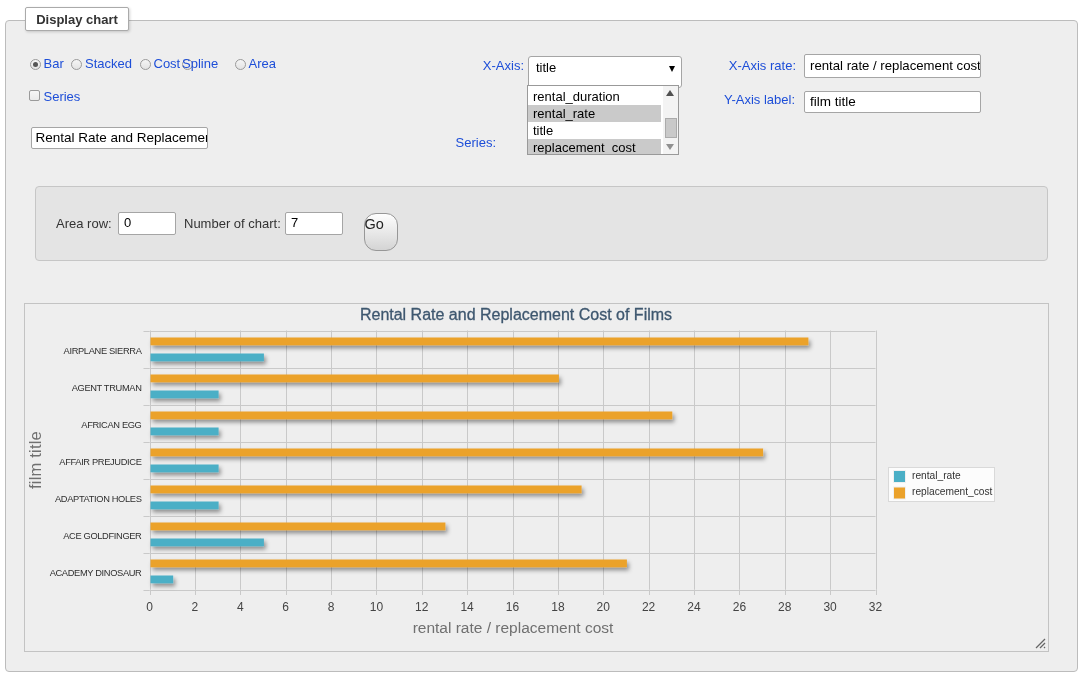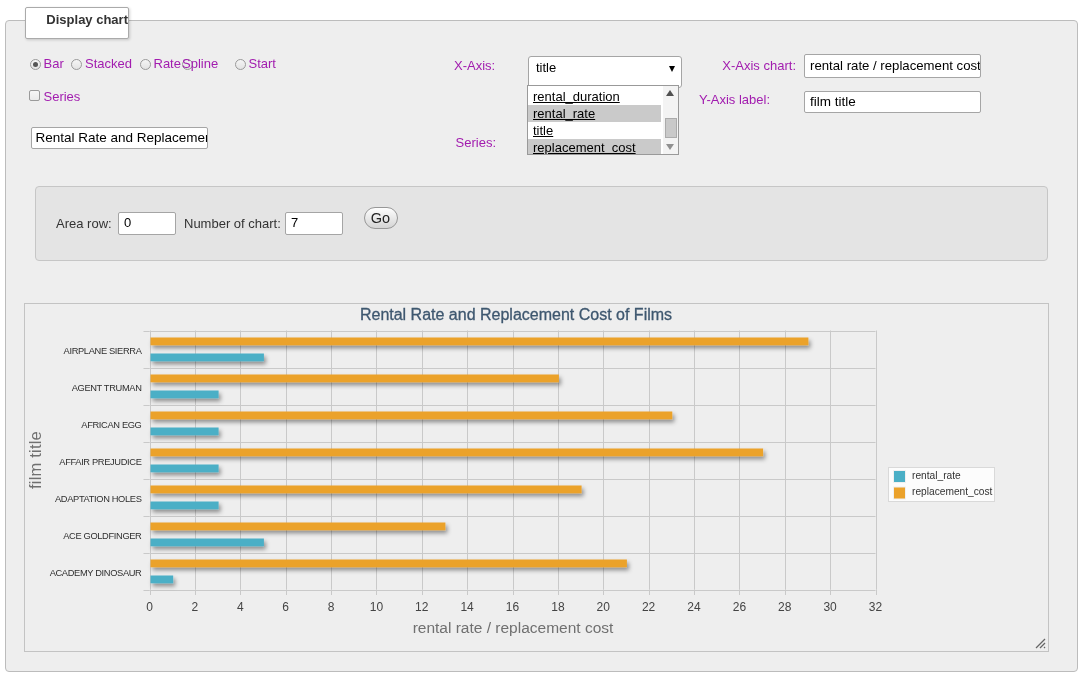--- a/index.html
+++ b/index.html
@@ -1,74 +1,74 @@
 <!DOCTYPE html>
 <html><head>
 <meta charset="utf-8">
 <style>
 * { margin:0; padding:0; box-sizing:border-box; }
 html,body { width:1081px; height:681px; background:#fff; font-family:"Liberation Sans", sans-serif; position:relative; overflow:hidden; }
 .abs { position:absolute; }
 #fieldset { left:5px; top:20px; width:1073px; height:652px; background:#eeeeee; border:1px solid #bcbcbc; border-radius:4px; }
-#legend { left:25px; top:7px; width:104px; height:32px; background:#fff; border:1px solid #aaa; border-radius:2px; box-shadow:1px 1px 3px rgba(0,0,0,0.18); font-weight:bold; font-size:13px; color:#333; line-height:24px; text-align:right; }
-.lbl { font-size:13px; color:#a21caf; line-height:13px; }
+#legend { left:25px; top:7px; width:104px; height:24px; background:#fff; border:1px solid #aaa; border-radius:2px; box-shadow:1px 1px 3px rgba(0,0,0,0.18); font-weight:bold; font-size:13px; color:#333; line-height:24px; text-align:center; }
+.lbl { font-size:13px; color:#1d4ed8; line-height:13px; }
 .radio { width:11px; height:11px; border-radius:50%; border:1px solid #9a9a9a; background:linear-gradient(#f5f5f5,#e3e3e3); }
 .radio.sel::after { content:""; position:absolute; left:2px; top:2px; width:5px; height:5px; border-radius:50%; background:#555; }
 .checkbox { width:11px; height:11px; border-radius:2px; border:1px solid #9a9a9a; background:linear-gradient(#f6f6f6,#e9e9e9); }
 .tinput { background:#fff; border:1px solid #a5a5a5; border-radius:2px; font-size:13.5px; color:#000; overflow:hidden; white-space:nowrap; }
 .sel-arrow { width:0; height:0; border-left:3px solid transparent; border-right:3px solid transparent; border-top:6.5px solid #000; }
 #panel { left:35px; top:186px; width:1013px; height:75px; background:#e4e4e4; border:1px solid #c6c6c6; border-radius:4px; }
 .plbl { font-size:13px; color:#333; line-height:13px; }
-#gobtn { left:363.5px; top:207px; width:34px; height:22px; border:1px solid #979797; border-radius:12px; background:linear-gradient(#fefefe,#d4d4d4); font-size:14.5px; color:#222; text-align:center; line-height:20px; }
+#gobtn { left:363.5px; top:213px; width:34px; height:38px; border:1px solid #979797; border-radius:12px; background:linear-gradient(#fefefe,#d4d4d4); font-size:14.5px; color:#222; text-align:left; line-height:20px; }
 #chartbox { left:24px; top:303px; width:1025px; height:349px; border:1px solid #c3c3c3; background:#eee; }
 #serieslist { left:527px; top:85px; width:152px; height:70px; background:#fff; border:1px solid #999; overflow:hidden; padding-top:2px; }
-.srow { height:17px; line-height:17px; font-size:13px; color:#000; padding-left:5px; width:133px;text-decoration:underline; }
+.srow { height:17px; line-height:17px; font-size:13px; color:#000; padding-left:5px; width:133px; }
 .srow.on { background:#cacaca; }
 </style>
 </head>
 <body>
 <div id="fieldset" class="abs"></div>
 <div id="legend" class="abs">Display chart</div>
 
 <div class="abs radio sel" style="left:30px; top:59px;"></div>
 <span class="abs lbl" style="left:43.5px; top:57px;">Bar</span>
 <div class="abs radio" style="left:70.5px; top:59px;"></div>
 <span class="abs lbl" style="left:85px; top:57px;">Stacked</span>
 <div class="abs radio" style="left:139.5px; top:59px;"></div>
-<span class="abs lbl" style="left:153.5px; top:57px;">Rate</span>
+<span class="abs lbl" style="left:153.5px; top:57px;">Cost</span>
 <div class="abs radio" style="left:181.5px; top:59px;"></div>
 <span class="abs lbl" style="left:182px; top:57px;">Spline</span>
 <div class="abs radio" style="left:235px; top:59px;"></div>
-<span class="abs lbl" style="left:248.5px; top:57px;">Start</span>
+<span class="abs lbl" style="left:248.5px; top:57px;">Area</span>
 
 <div class="abs checkbox" style="left:28.5px; top:89.5px;"></div>
 <span class="abs lbl" style="left:43.5px; top:89.5px;">Series</span>
 
 <div class="abs tinput" style="left:30.5px; top:126.5px; width:177px; height:22px; line-height:20px; padding-left:4px;">Rental Rate and Replacement Cost of Films</div>
 
-<div class="abs lbl" style="left:454px; top:59px; width:70px; text-align:left;">X-Axis:</div>
+<div class="abs lbl" style="left:454px; top:59px; width:70px; text-align:right;">X-Axis:</div>
 <div class="abs tinput" style="left:528px; top:56px; width:154px; height:32px; line-height:22px; padding-left:7px; font-size:13px; border-radius:3px;">title</div>
 <div class="abs sel-arrow" style="left:669px; top:65.5px;"></div>
 
 <div class="abs lbl" style="left:426px; top:136px; width:70px; text-align:right;">Series:</div>
 <div id="serieslist" class="abs">
   <div class="srow">rental_duration</div>
   <div class="srow on">rental_rate</div>
   <div class="srow">title</div>
   <div class="srow on">replacement_cost</div>
 
   <div class="abs" style="left:135px; top:0; width:15px; height:68px; background:#f3f3f3;"></div>
   <div class="abs" style="left:138px; top:4px; width:0; height:0; border-left:4px solid transparent; border-right:4px solid transparent; border-bottom:6px solid #505050;"></div>
   <div class="abs" style="left:136.5px; top:32px; width:12px; height:20px; background:#c9c9c9; border:1px solid #ababab;"></div>
   <div class="abs" style="left:138px; top:58px; width:0; height:0; border-left:4px solid transparent; border-right:4px solid transparent; border-top:6px solid #909090;"></div>
 </div>
 
-<div class="abs lbl" style="left:700px; top:59px; width:96px; text-align:right;">X-Axis chart:</div>
+<div class="abs lbl" style="left:700px; top:59px; width:96px; text-align:right;">X-Axis rate:</div>
 <div class="abs tinput" style="left:804px; top:54px; width:177px; height:24px; line-height:22px; padding-left:5px; font-size:13.2px;">rental rate / replacement cost</div>
-<div class="abs lbl" style="left:699px; top:92.5px; width:96px; text-align:left;">Y-Axis label:</div>
+<div class="abs lbl" style="left:699px; top:92.5px; width:96px; text-align:right;">Y-Axis label:</div>
 <div class="abs tinput" style="left:804px; top:91px; width:177px; height:22px; line-height:20px; padding-left:5px;">film title</div>
 
 <div id="panel" class="abs"></div>
 <span class="abs plbl" style="left:56px; top:217px;">Area row:</span>
 <div class="abs tinput" style="left:118px; top:212px; width:58px; height:23px; line-height:19px; padding-left:5px; font-size:13px;">0</div>
 <span class="abs plbl" style="left:184px; top:217px;">Number of chart:</span>
 <div class="abs tinput" style="left:285px; top:212px; width:58px; height:23px; line-height:19px; padding-left:5px; font-size:13px;">7</div>
 <div id="gobtn" class="abs">Go</div>
 
 <div id="chartbox" class="abs"></div>

